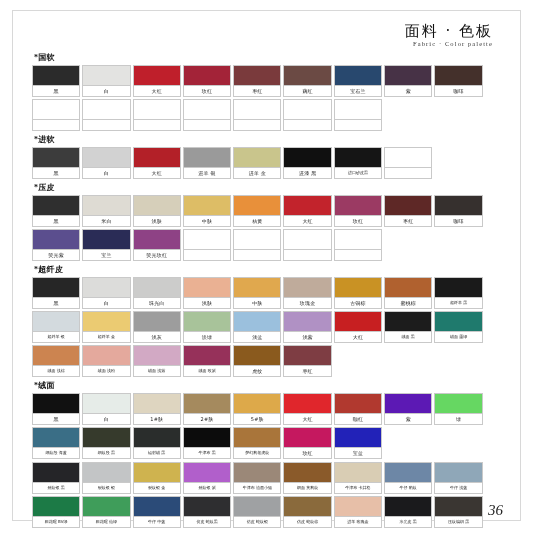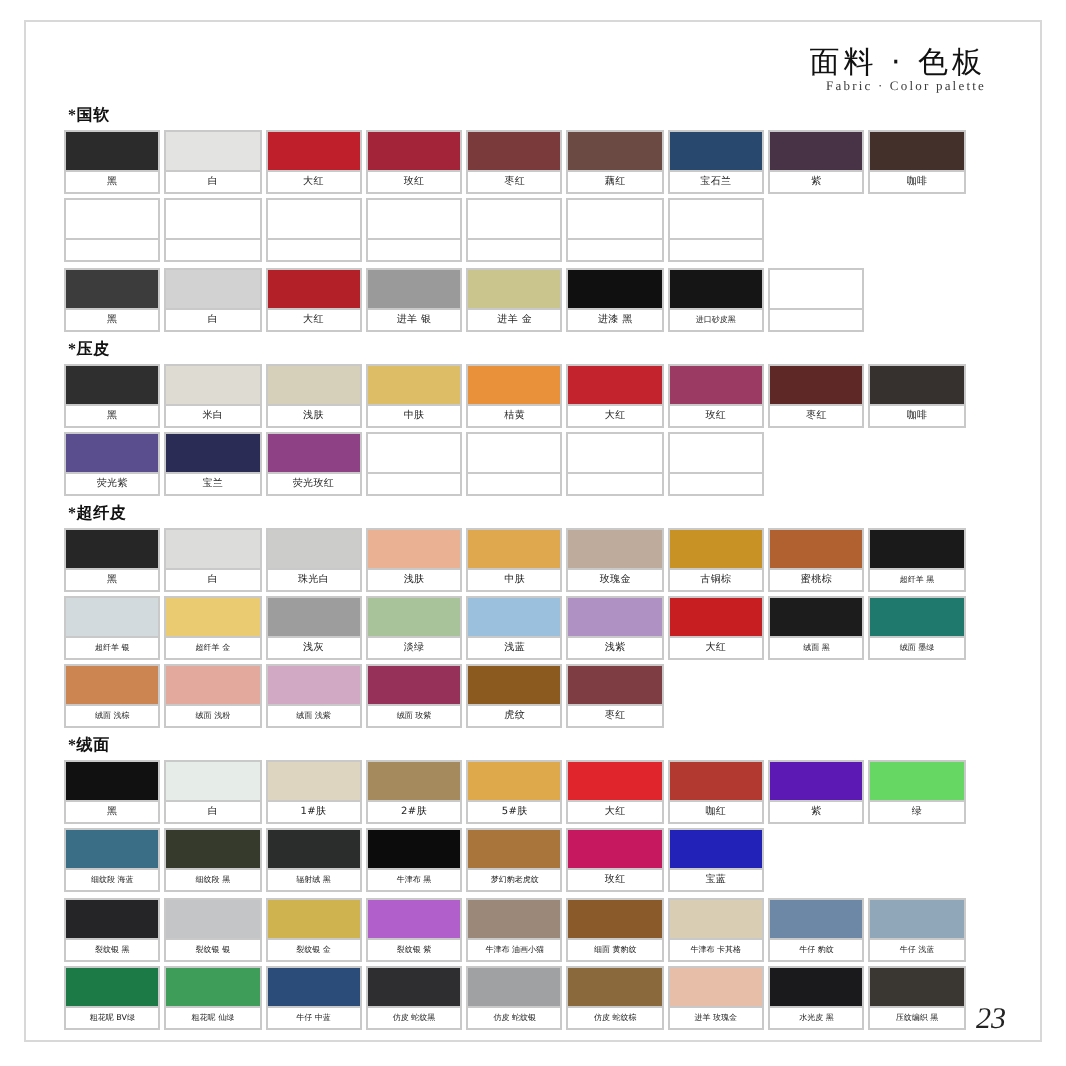--- a/index.html
+++ b/index.html
@@ -176,20 +176,21 @@
               <span class="sw"></span>
               <div class="lbl"></div>
             </div>
             <div class="cell empty">
               <span class="sw"></span>
               <div class="lbl"></div>
             </div>
           </div>
         </div>
         <div class="section">
+          <div class="sec-title">*进软</div>
           <div class="grid">
             <div class="cell">
               <span class="sw" style="background: rgb(60, 60, 60);"></span>
               <div class="lbl">黑</div>
             </div>
             <div class="cell">
               <span class="sw" style="background: rgb(210, 210, 210);"></span>
               <div class="lbl">白</div>
             </div>
             <div class="cell">
@@ -530,14 +531,14 @@
             <div class="cell">
               <span class="sw" style="background: rgb(58, 54, 50);"></span>
               <div class="lbl tiny">压纹编织 黑</div>
             </div>
           </div>
         </div>
       </div>
 
   </div>
 
-  <div class="pageno">23</div>
+  <div class="pageno">36</div>
 </div>
 
 </body></html>

